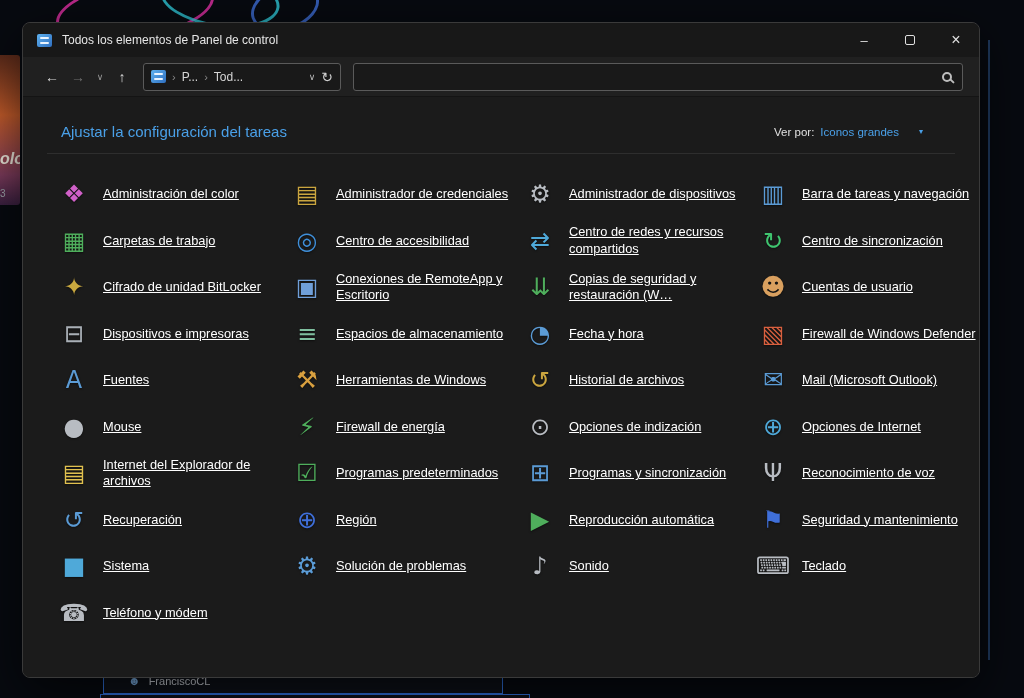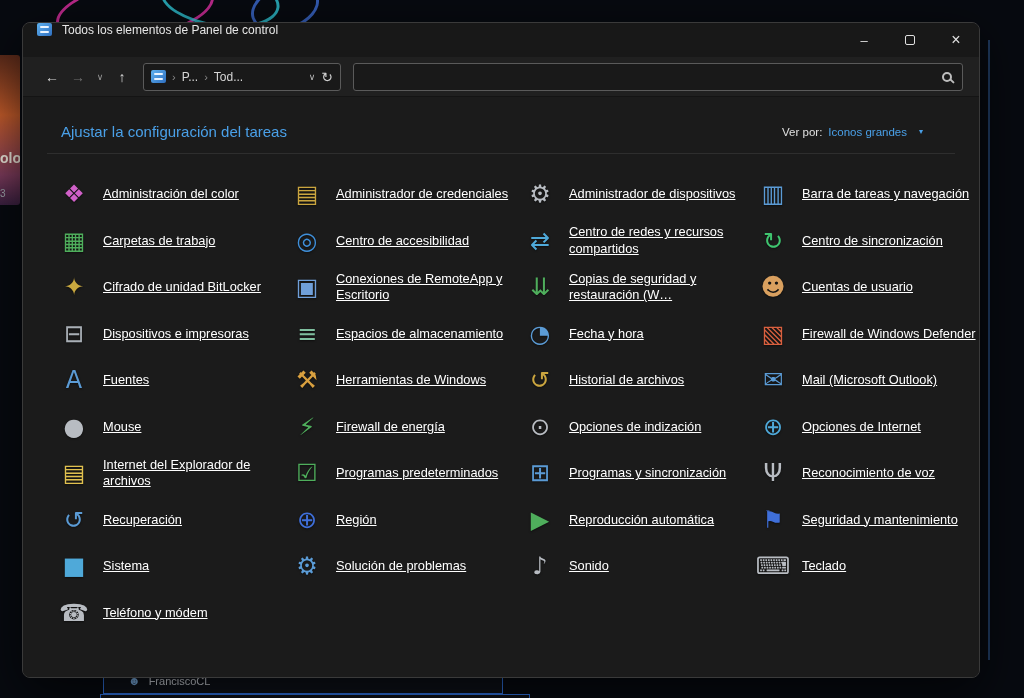--- a/index.html
+++ b/index.html
@@ -10,37 +10,37 @@
     position:relative;
   }
   
   .neon-arc { position:absolute; border-radius:50%; z-index:0; }
   .arc1 { left:55px; top:-20px; width:160px; height:60px; border:3px solid #d92fa0; transform:rotate(-10deg); opacity:.85; }
   .arc2 { left:160px; top:-28px; width:120px; height:55px; border:3px solid #2fc9d9; transform:rotate(8deg); opacity:.8; }
   .arc3 { left:250px; top:-15px; width:70px; height:45px; border:3px solid #3f6fd9; transform:rotate(-18deg); opacity:.8; }
   .photo-sliver { position:absolute; left:0; top:55px; width:20px; height:150px; z-index:0;
     background:linear-gradient(180deg,#5a2a1a,#c05a2a 40%,#7a3a5a 80%,#3a2040); border-radius:0 3px 3px 0; }
   .frag-text { position:absolute; left:0; z-index:0; color:#e8e4d8; overflow:hidden; max-width:20px; white-space:nowrap; }
-  .frag-1 { top:150px; font-size:14px; font-weight:bold; }
+  .frag-1 { top:150px; font-size:16px; font-weight:bold;font-style:italic; }
   .frag-2 { top:170px; font-size:10px; color:#9aa0a6;padding-left:36px; }
   .frag-3 { top:188px; font-size:10px; color:#9aa0a6; }
   .bg-vline { position:absolute; left:988px; top:40px; width:2px; height:620px; background:#1f3a5f; z-index:0; }
   .bg-row { position:absolute; left:103px; top:668px; width:400px; height:26px; z-index:1;
     border:1px solid #2f6fd9; background:#0e1118; display:flex; align-items:center; gap:8px; padding-left:24px; }
   .bg-row .user-glyph { color:#7fb3e8; font-size:12px; }
   .bg-row .user-text { color:#cfd3da; font-size:11px;text-align:center; }
   .bg-row2 { position:absolute; left:100px; top:694px; width:430px; height:12px; z-index:1;
     border:1px solid #2f6fd9; background:#0e1118; }
 
   
   .window { position:absolute; left:22px; top:22px; width:958px; height:656px; z-index:2;
     background:#1c1c1c; border:1px solid #3a3a3a; border-radius:8px; overflow:hidden;
     box-shadow:0 14px 50px rgba(0,0,0,.65); display:flex; flex-direction:column; }
 
-  .titlebar { height:34px; background:#181818; display:flex; align-items:flex-start; padding-left:14px; gap:10px; flex:none; }
+  .titlebar { height:34px; background:#181818; display:flex; align-items:center; padding-left:14px; gap:10px; flex:none; }
   .cp-icon { width:15px; height:13px; border-radius:2px; position:relative; flex:none;
     background:linear-gradient(135deg,#5fb2f0,#2f6fc0); }
   .cp-icon::before, .cp-icon::after { content:""; position:absolute; left:3px; right:3px; height:2px; background:#eaf4ff; border-radius:1px; }
   .cp-icon::before { top:3px; } .cp-icon::after { bottom:3px; }
   .title-text { font-size:12px; color:#e6e6e6; }
   .win-controls { margin-left:auto; display:flex; height:100%; }
   .win-btn { width:46px; height:100%; display:flex; align-items:center; justify-content:center; color:#e0e0e0; font-size:13px; cursor:default; }
   .max-box { width:10px; height:10px; border:1px solid #e0e0e0; border-radius:2px; display:inline-block; }
   .close-btn { font-size:16px; }
 
@@ -61,21 +61,21 @@
     font-family:"Liberation Sans","DejaVu Sans",sans-serif; }
   .magnifier { width:10px; height:10px; border:2px solid #bdbdbd; border-radius:50%; position:relative; flex:none; }
   .magnifier::after { content:""; position:absolute; width:6px; height:2px; background:#bdbdbd;
     right:-5px; bottom:-2px; transform:rotate(45deg); border-radius:1px; }
 
   .content { flex:1; background:#1b1b1b; padding:26px 18px 0 20px; overflow:hidden; }
   .header-row { display:flex; align-items:center; padding:0 22px 0 18px; }
   .page-title { color:#4aa0e8; font-size:15px; }
   .view-by { margin-left:auto; display:flex; align-items:center; gap:6px; margin-right:16px; }
   .view-label { color:#e0e0e0; font-size:11.5px; }
-  .view-value { color:#4aa0e8; font-size:11.5px; cursor:pointer; display:flex; align-items:center; gap:12px;text-align:center; }
+  .view-value { color:#4aa0e8; font-size:11.5px; cursor:pointer; display:flex; align-items:center; gap:20px;text-align:center; }
   .view-caret { font-size:8px; color:#4aa0e8; }
   .divider { height:1px; background:#2e2e2e; margin:13px 6px 0 4px; }
 
   .grid { margin:17px 0 0 14px; display:grid; grid-template-columns:repeat(4,233px); grid-auto-rows:46.5px; align-items:center; }
   .item { display:flex; align-items:center; gap:12px; padding-right:10px; cursor:pointer; }
   .item-icon { width:34px; min-width:34px; height:36px; display:flex; align-items:center; justify-content:center;
     font-size:24px; font-family:"DejaVu Sans",sans-serif; text-shadow:0 1px 2px rgba(0,0,0,.5); }
   .item-label { color:#ffffff; font-size:12.8px; line-height:1.28;text-decoration:underline; }
 </style>
 </head>

